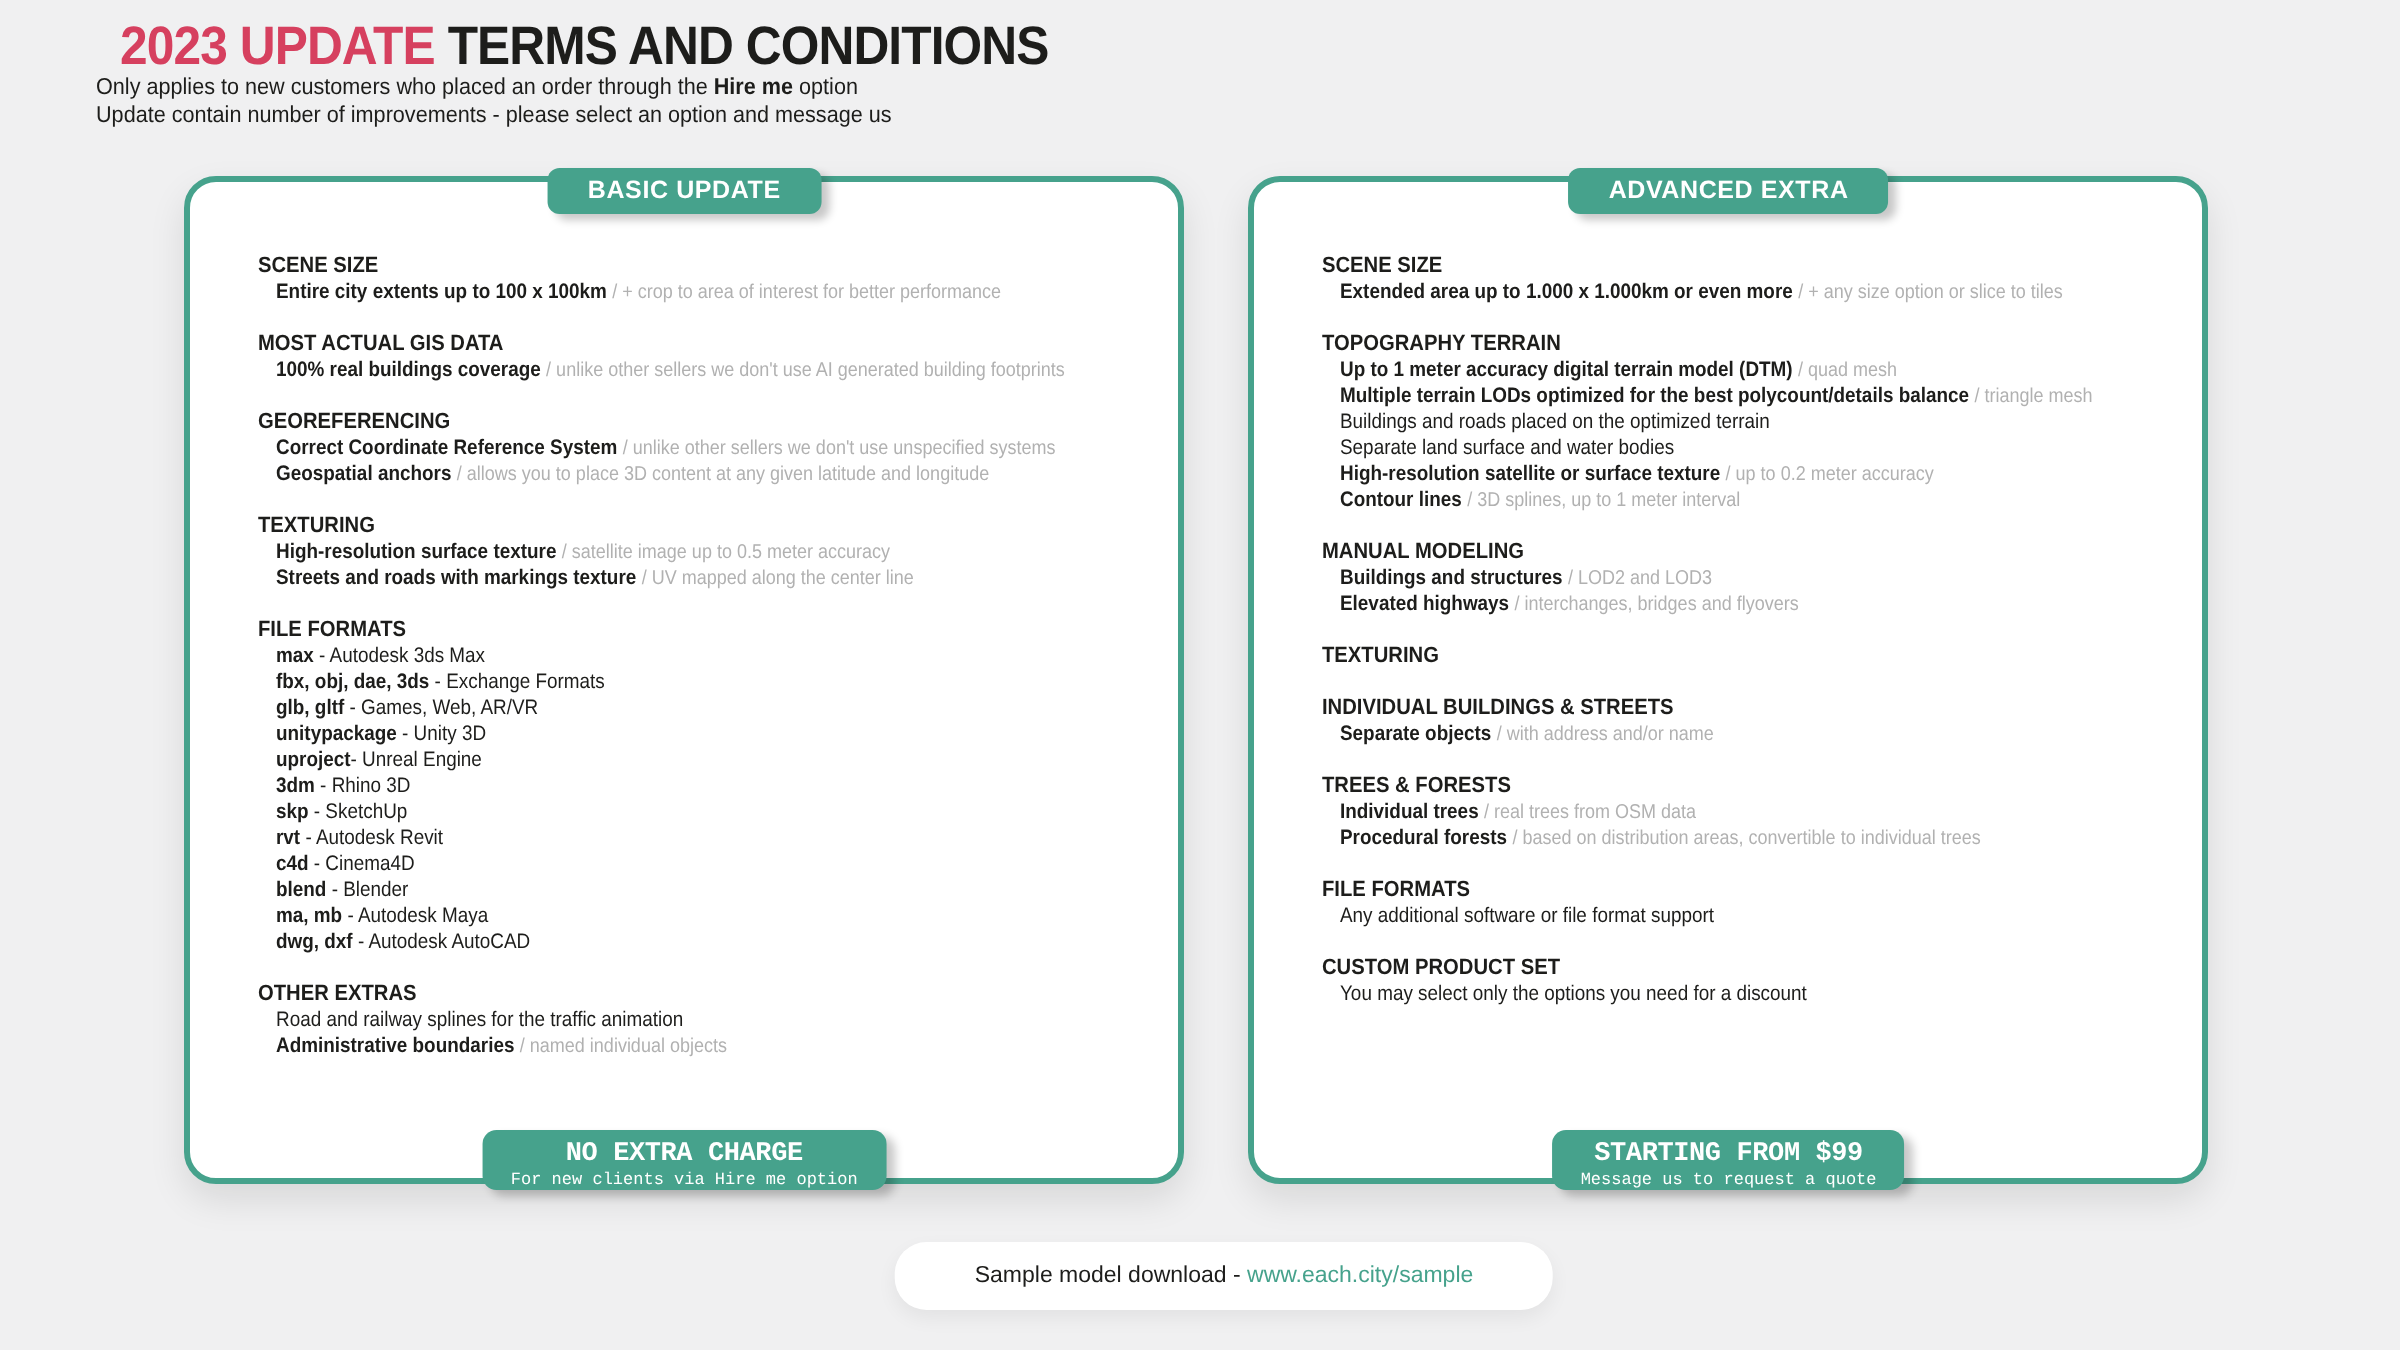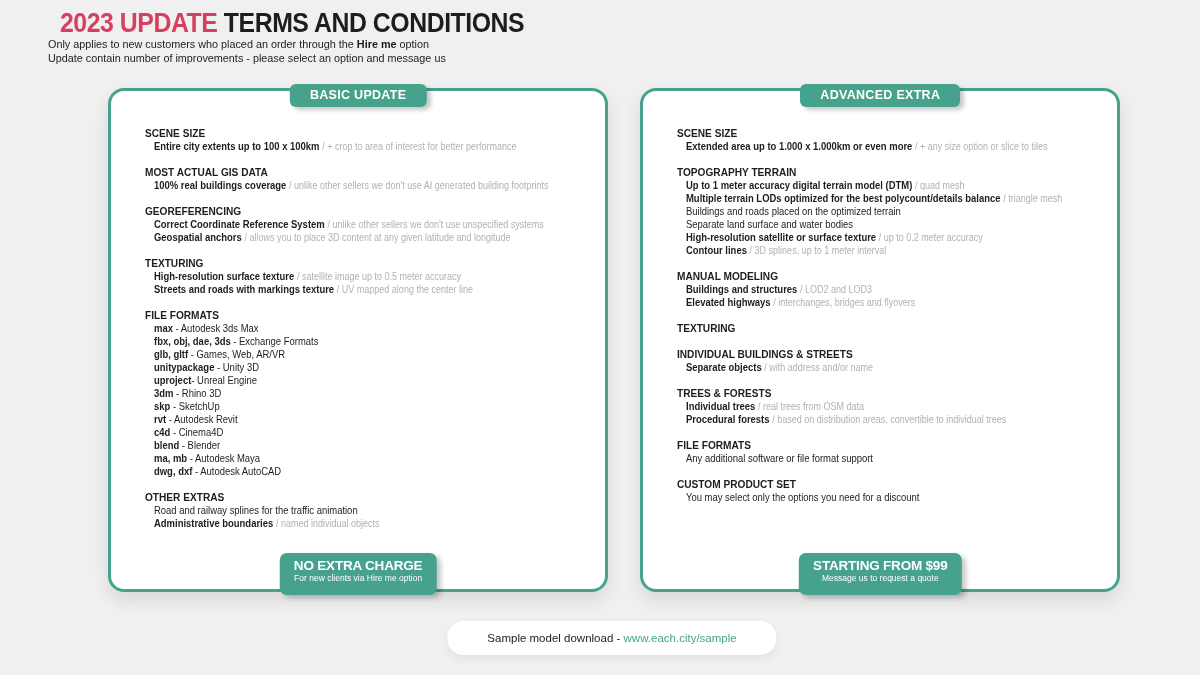--- a/index.html
+++ b/index.html
@@ -21,21 +21,21 @@
   .title{
     font-size:27px;font-weight:bold;line-height:30px;white-space:nowrap;
     letter-spacing:-0.5px;transform:scaleX(0.92);transform-origin:center;
   }
   .title .hl{color:var(--title-red);}
   .subtitle{
     font-size:11.5px;line-height:13.5px;white-space:nowrap;
     transform:scaleX(0.94);transform-origin:center;
   }
   
-  .panels{position:absolute;top:88px;left:108px;width:982px;display:flex;gap:32px;}
+  .panels{position:absolute;top:88px;left:92px;width:982px;display:flex;gap:32px;}
   .panel{
     position:relative;flex:1;height:504px;background:#ffffff;
     border:3px solid var(--accent);border-radius:16px;
     box-shadow:0 8px 18px rgba(0,0,0,0.10);
   }
   .badge-top{
     position:absolute;top:-7px;left:50%;transform:translateX(-50%);
     background:var(--accent);color:#fff;font-weight:bold;font-size:12.5px;
     line-height:15px;padding:4px 20px;border-radius:6px;white-space:nowrap;
     letter-spacing:0.3px;box-shadow:4px 3px 4px rgba(0,0,0,0.22);
@@ -48,22 +48,23 @@
   }
   .item{
     font-size:10.5px;line-height:13px;padding-left:10px;white-space:nowrap;
     transform:scaleX(0.90);transform-origin:0 50%;
   }
   .item .b{font-weight:bold;}
   .item .gray{color:var(--muted);font-size:10px;margin-left:3px;}
   .badge-bottom{
     position:absolute;bottom:-6px;left:50%;transform:translateX(-50%);
     background:var(--accent);color:#fff;text-align:center;
-    padding:5px 14px 12px;border-radius:7px;white-space:nowrap;
+    padding:5px 14px 0;border-radius:7px;white-space:nowrap;
     box-shadow:4px 3px 5px rgba(0,0,0,0.22);
+    font-family:Liberation Mono, monospace;
   }
   .badge-bottom .t1{font-size:13.5px;font-weight:bold;line-height:15px;letter-spacing:-0.2px;}
   .badge-bottom .t2{font-size:8.5px;line-height:10px;}
   
   .footer-pill{
     position:absolute;top:621px;left:50%;transform:translateX(calc(-50% + 12px));
     background:#ffffff;border-radius:16px;padding:10px 40px;
     font-size:11.5px;line-height:14px;white-space:nowrap;
     box-shadow:0 4px 10px rgba(0,0,0,0.06);
   }

